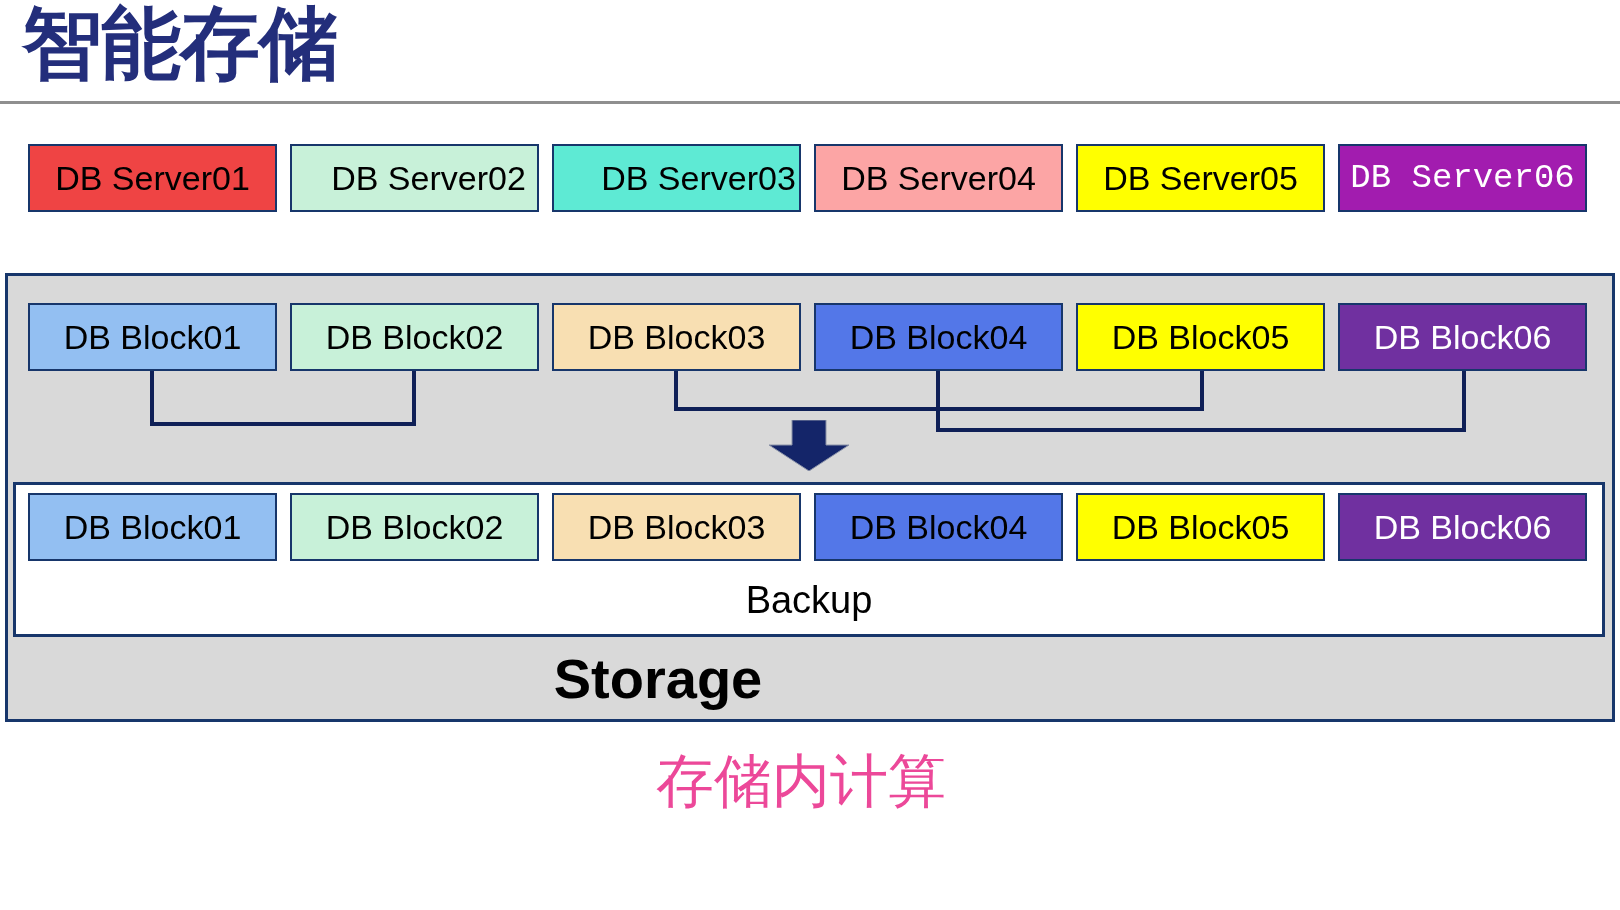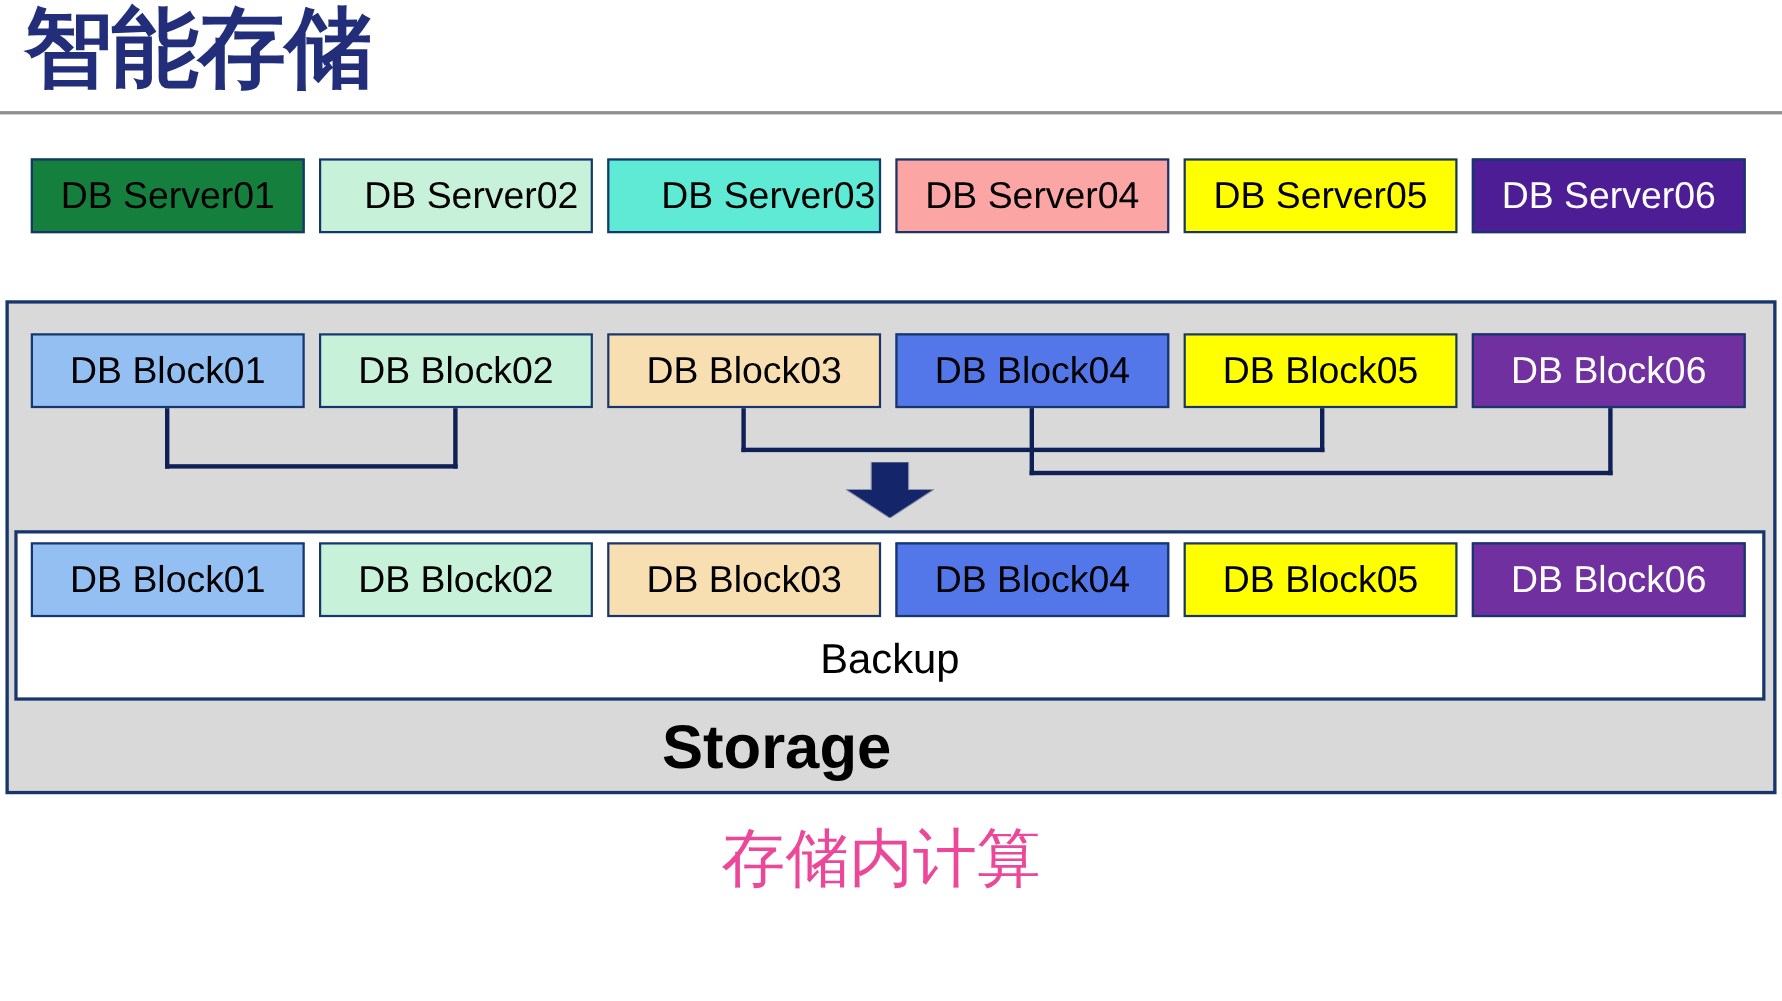--- a/index.html
+++ b/index.html
@@ -42,45 +42,45 @@
   .connector-c{left:936px;top:371px;width:530px;height:61px;}
 
   .down-arrow{position:absolute;left:769px;top:420px;width:80px;height:51px;}
 
   .backup-label{
     position:absolute;left:13px;top:579px;width:1592px;text-align:center;
     font-size:38px;color:#000;
   }
   .storage-label{
     position:absolute;left:5px;top:646px;width:1306px;text-align:center;
-    font-size:56px;font-weight:700;color:#000;padding-left:48px;
+    font-size:56px;font-weight:700;color:#000;
   }
   .caption{
     position:absolute;left:656px;top:742px;font-size:58px;line-height:77px;
     color:#ec4899;text-align:left;white-space:nowrap;
   }
   .page-number{
     position:absolute;left:1560px;top:870px;width:50px;font-size:23px;color:#808080;margin-top:36px;
   }
 </style>
 </head>
 <body>
 
 <div class="slide">
 
   <div class="title">智能存储</div>
   <div class="title-rule"></div>
 
   <div class="row row-servers">
-    <div class="box" style="background: #15803d; color: rgb(0, 0, 0); border-color: rgb(23, 54, 107);">DB Server01</div>
+    <div class="box" style="background: #ef4444; color: rgb(0, 0, 0); border-color: rgb(23, 54, 107);">DB Server01</div>
     <div class="box" style="background: rgb(200, 241, 217); color: rgb(0, 0, 0); border-color: rgb(23, 54, 107); padding-left: 28px;">DB Server02</div>
     <div class="box" style="background: #5eead4; color: rgb(0, 0, 0); border-color: rgb(23, 54, 107); padding-left: 44px;">DB Server03</div>
     <div class="box" style="background: #fca5a5; color: rgb(0, 0, 0); border-color: rgb(23, 54, 107);">DB Server04</div>
     <div class="box" style="background: rgb(255, 255, 0); color: rgb(0, 0, 0); border-color: rgb(23, 54, 107);">DB Server05</div>
-    <div class="box" style="background: #4c1d95; color: rgb(255, 255, 255); border-color: rgb(23, 54, 107);">DB Server06</div>
+    <div class="box" style="background: #a21caf; color: rgb(255, 255, 255); border-color: rgb(23, 54, 107); font-family: Liberation Mono, monospace;">DB Server06</div>
   </div>
 
   <div class="storage-container"></div>
 
   <div class="backup-container"></div>
 
   <div class="connector connector-a"></div>
   <div class="connector connector-b"></div>
   <div class="connector connector-c"></div>
 

